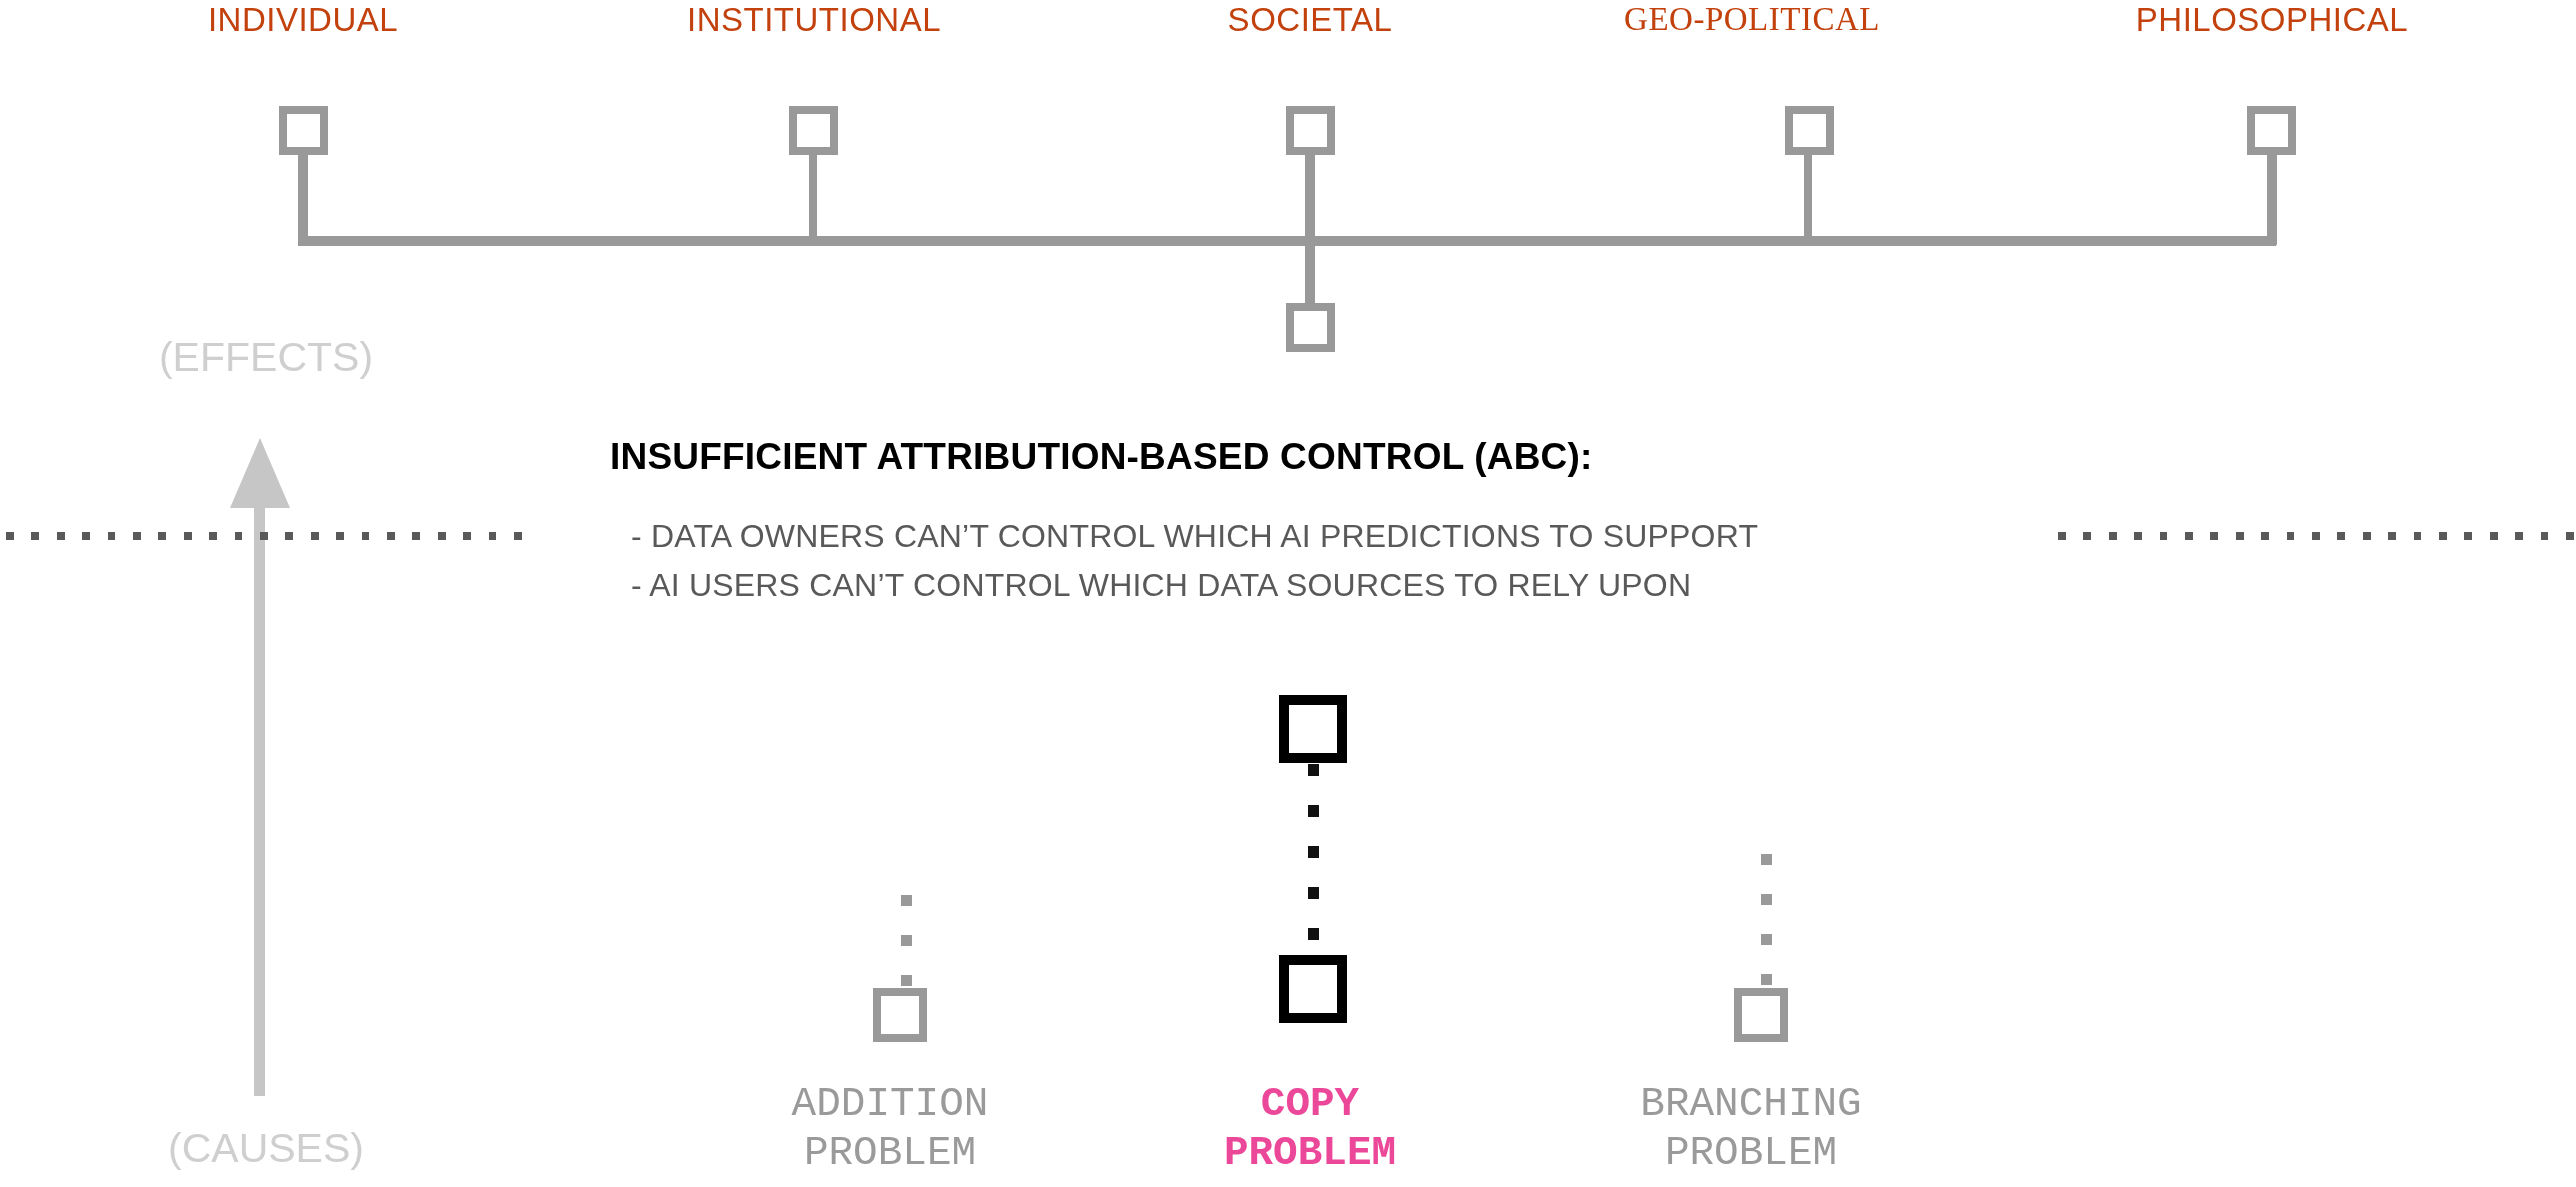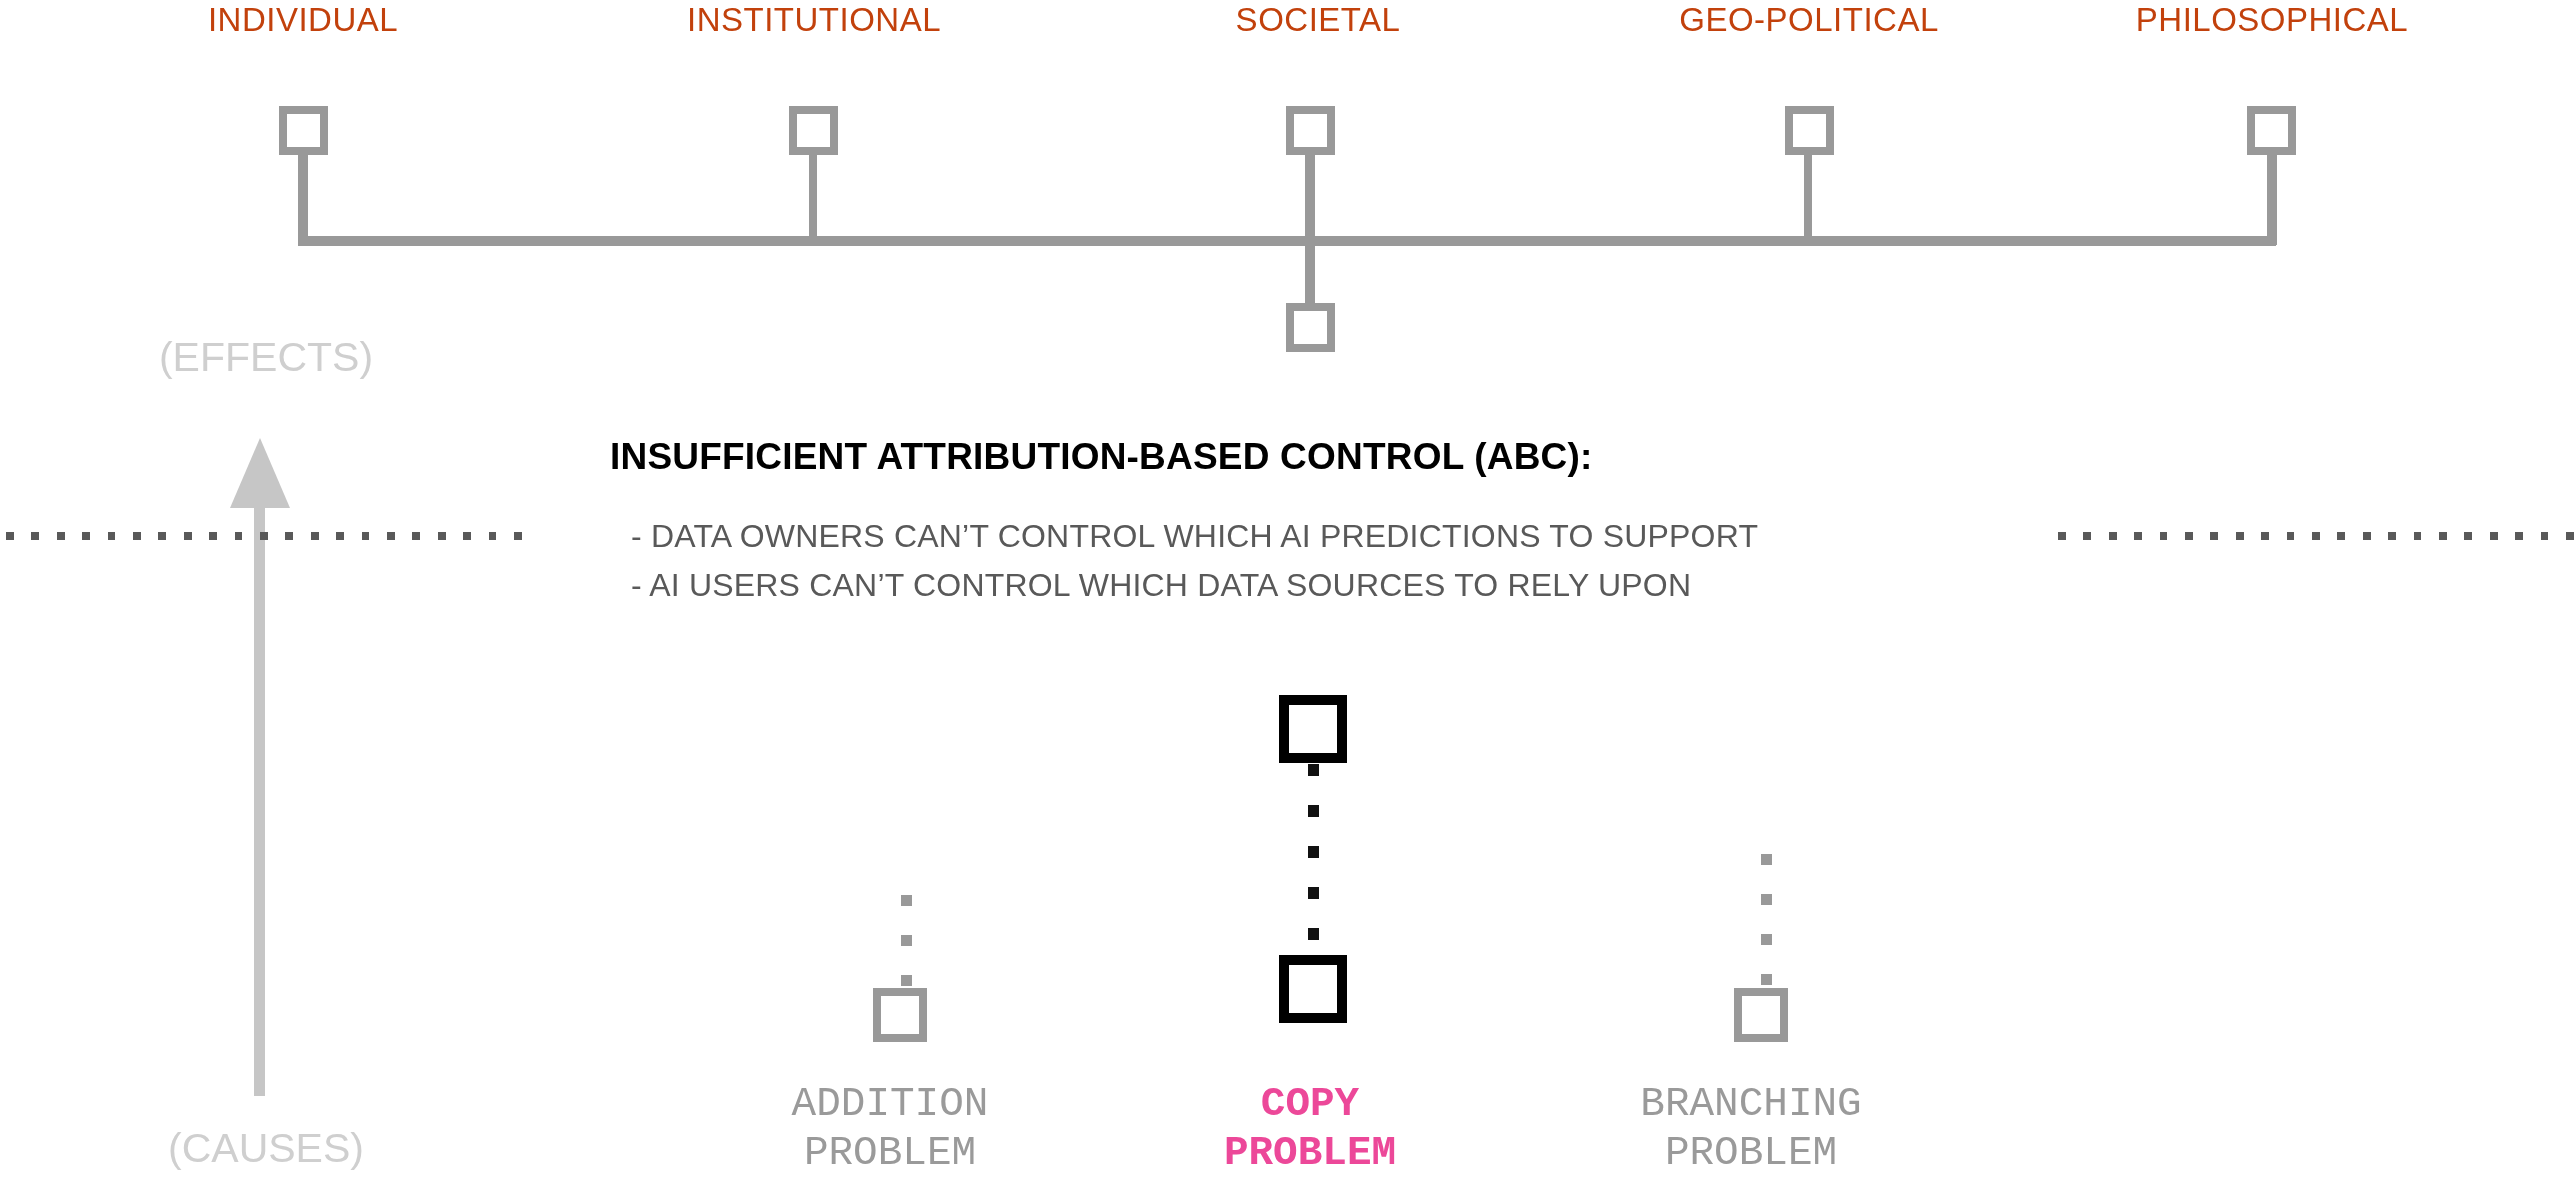--- a/index.html
+++ b/index.html
@@ -133,22 +133,22 @@
   .problem-label.gray  { color: #9a9a9a; font-weight: normal; }
   .problem-label.black { color: #ec4899; font-weight: bold; }
 </style>
 </head>
 <body>
 
 <div id="canvas">
 
   <div class="tier-label" style="left:303px;">INDIVIDUAL</div>
   <div class="tier-label" style="left:814px;">INSTITUTIONAL</div>
-  <div class="tier-label" style="left:1310px;margin-left:8px;">SOCIETAL</div>
-  <div class="tier-label" style="left:1809px;">GEO-POLITICAL</div>
+  <div class="tier-label" style="left:1310px;">SOCIETAL</div>
+  <div class="tier-label" style="left:1752px;font-family:Liberation Serif, serif;">GEO-POLITICAL</div>
   <div class="tier-label" style="left:2272px;">PHILOSOPHICAL</div>
 
   <div class="node-box gray" style="left:279px;  top:106px; width:49px; height:49px;"></div>
   <div class="node-box gray" style="left:789px;  top:106px; width:49px; height:49px;"></div>
   <div class="node-box gray" style="left:1286px; top:106px; width:49px; height:49px;"></div>
   <div class="node-box gray" style="left:1785px; top:106px; width:49px; height:49px;"></div>
   <div class="node-box gray" style="left:2247px; top:106px; width:49px; height:49px;"></div>
 
   <div class="vline" style="left:298px;  top:155px; width:9.8px; height:90px;"></div>
   <div class="vline" style="left:809px;  top:155px; width:7.8px;  height:90px;"></div>

